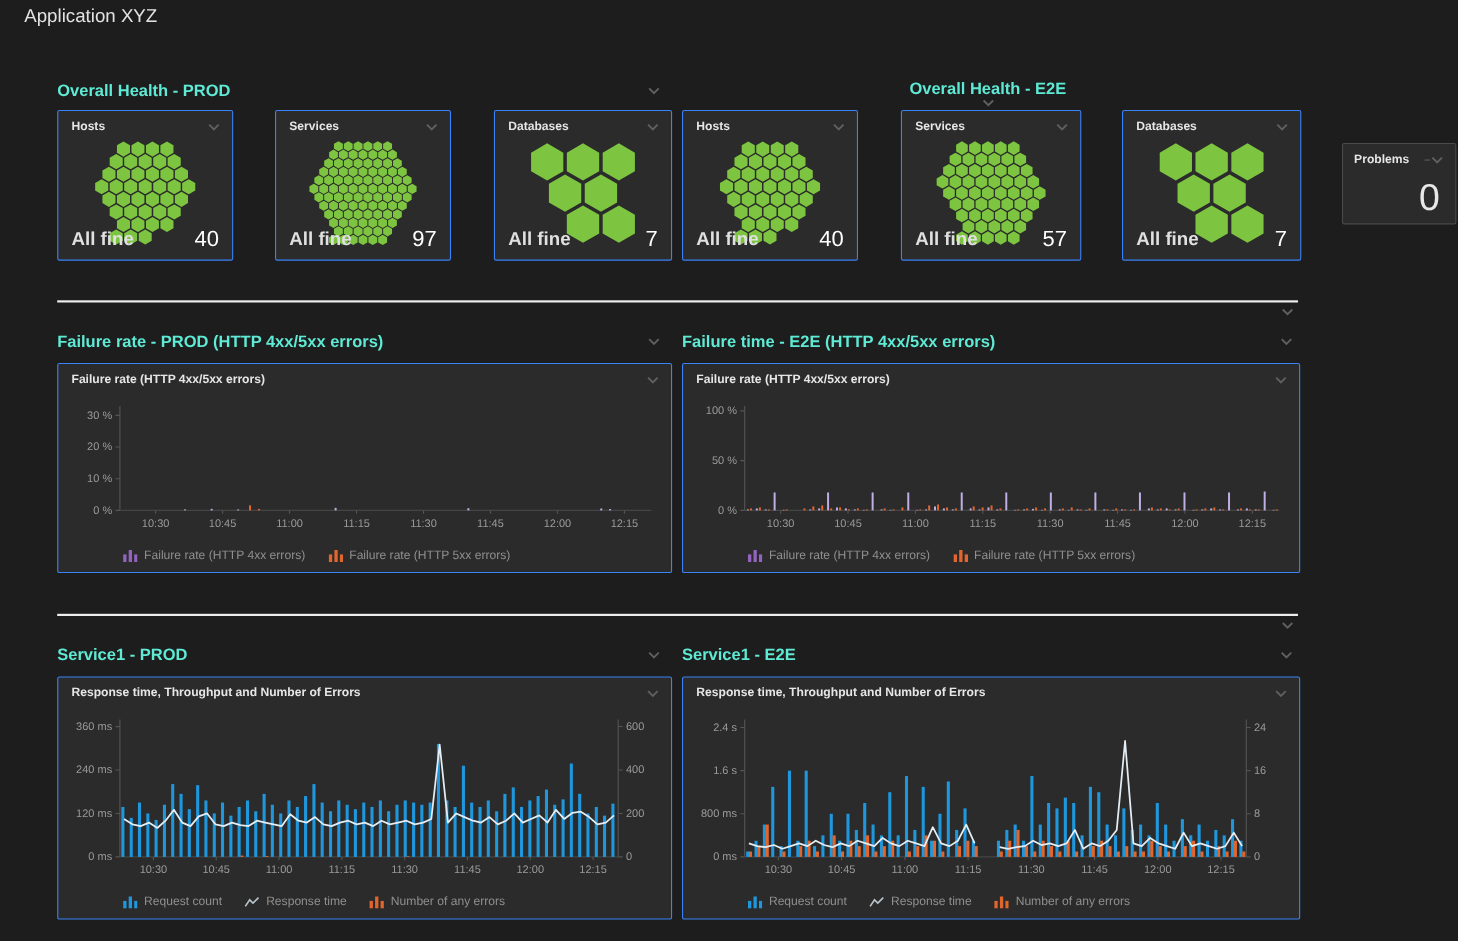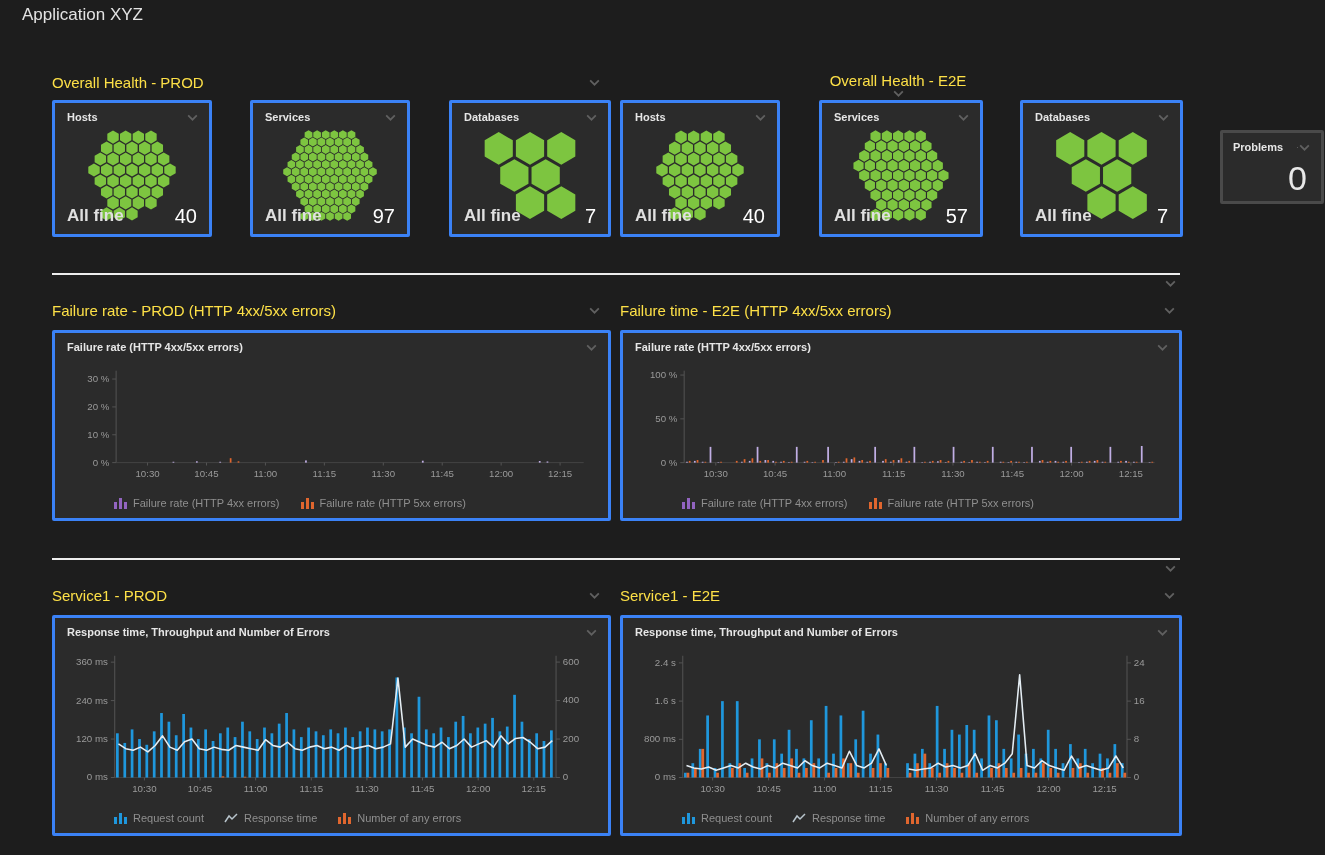--- a/index.html
+++ b/index.html
@@ -1,24 +1,24 @@
 <!DOCTYPE html>
 <html><head>
 <meta charset="utf-8">
 <style>
   * { margin:0; padding:0; box-sizing:border-box; }
   html,body { background:#1d1d1d; }
   body { font-family:"Liberation Sans", sans-serif; }
   #dashboard { position:relative; width:1325px; height:855px; background:#1d1d1d; overflow:hidden;margin-left:14px; }
   .page-title { position:absolute; left:8px; top:5px; font-size:17px; color:#e3e3e3; font-weight:400; }
   .sec { position:absolute; height:20px; display:flex; justify-content:space-between; align-items:center; }
-  .sec-title { font-size:15px; font-weight:normal; color:#fde047;text-align:right; }
+  .sec-title { font-size:15px; font-weight:bold; color:#5eead4;text-align:right; }
   .chev { width:13px; height:9px; flex:0 0 auto; }
   .chev path { stroke:#606060; stroke-width:1.6; fill:none; }
-  .tile { position:absolute; background:#2b2b2b; border:3px solid #3b82f6; border-radius:2px; }
+  .tile { position:absolute; background:#2b2b2b; border:1px solid #3b82f6; border-radius:2px; }
   .tile-top { position:absolute; left:12px; right:10px; top:8px; display:flex; justify-content:space-between; align-items:center; z-index:2; }
   .tile-title { font-size:11px; font-weight:bold; color:#e6e6e6; }
   .hexwrap { position:absolute; left:8px; right:8px; top:24px; bottom:10px; }
   .hexwrap svg { width:100%; height:100%; display:block; }
   .tile-bottom { position:absolute; left:12px; right:12px; bottom:8px; display:flex; justify-content:space-between; align-items:flex-end; z-index:2; }
   .status-label { font-size:17px; font-weight:bold; color:#e0e0e0; }
   .count-label { font-size:20px; color:#ffffff; line-height:1; }
   .divider { position:absolute; height:2px; background:#ededed; }
   .divider-chev { position:absolute; }
   .chart-tile { display:block; }

